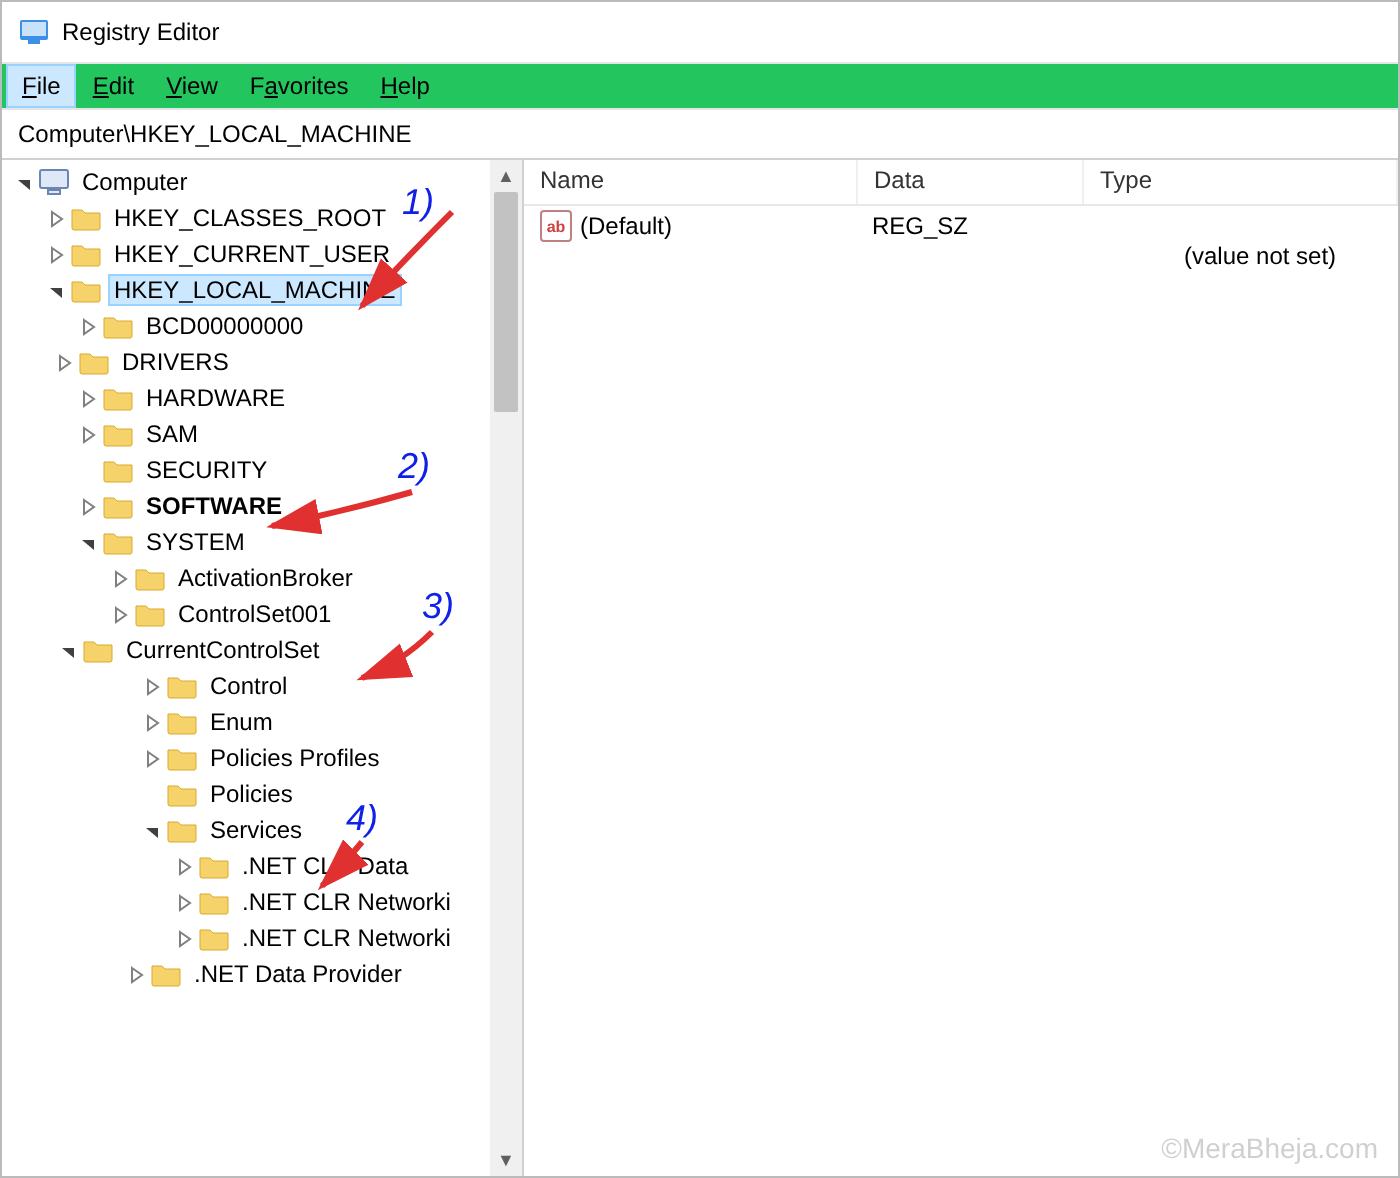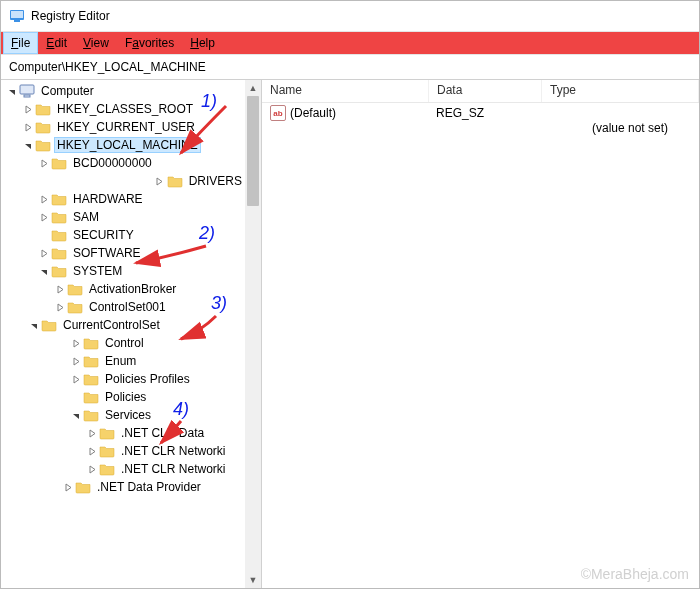--- a/index.html
+++ b/index.html
@@ -31,21 +31,21 @@
     font-size: 12px;
   }
   .titlebar .icon {
     width: 16px; height: 16px; margin-right: 6px;
   }
   .menubar {
     height: 22px;
     display: flex;
     align-items: stretch;
     padding: 0 2px;
-    background: #ef4444;
+    background: #22c55e;
   }
   .menubar .menu-item {
     padding: 2px 8px;
     display: flex;
     align-items: center;
     cursor: default;
   }
   .menubar .menu-item.selected {
     background: #cce8ff;
     border: 1px solid #99d1ff;
@@ -300,21 +300,21 @@
             <span class="expander">
               <svg width="9" height="9" viewBox="0 0 9 9">
                 <path d="M2,1 L7,4.5 L2,8 Z" fill="none" stroke="#808080" stroke-width="1"></path>
               </svg>
             </span>
             <span class="folder"><svg class="folder-svg" viewBox="0 0 16 14" width="16" height="14">
                 <path d="M1,3 L6,3 L7.5,4.5 L15,4.5 L15,12 Q15,13 14,13 L2,13 Q1,13 1,12 Z"></path>
               </svg></span>
             <span class="label">BCD00000000</span>
           </div>
-          <div class="tree-row" style="padding-left: 40px; justify-content: flex-end;">
+          <div class="tree-row" style="padding-left: 24px;">
             <span class="expander">
               <svg width="9" height="9" viewBox="0 0 9 9">
                 <path d="M2,1 L7,4.5 L2,8 Z" fill="none" stroke="#808080" stroke-width="1"></path>
               </svg>
             </span>
             <span class="folder"><svg class="folder-svg" viewBox="0 0 16 14" width="16" height="14">
                 <path d="M1,3 L6,3 L7.5,4.5 L15,4.5 L15,12 Q15,13 14,13 L2,13 Q1,13 1,12 Z"></path>
               </svg></span>
             <span class="label">DRIVERS</span>
           </div>
@@ -340,21 +340,21 @@
               </svg></span>
             <span class="label">SAM</span>
           </div>
           <div class="tree-row" style="padding-left: 36px;">
             <span class="expander"></span>
             <span class="folder"><svg class="folder-svg" viewBox="0 0 16 14" width="16" height="14">
                 <path d="M1,3 L6,3 L7.5,4.5 L15,4.5 L15,12 Q15,13 14,13 L2,13 Q1,13 1,12 Z"></path>
               </svg></span>
             <span class="label">SECURITY</span>
           </div>
-          <div class="tree-row" style="padding-left: 36px;">
+          <div class="tree-row" style="padding-left: 36px; font-weight: bold;">
             <span class="expander">
               <svg width="9" height="9" viewBox="0 0 9 9">
                 <path d="M2,1 L7,4.5 L2,8 Z" fill="none" stroke="#808080" stroke-width="1"></path>
               </svg>
             </span>
             <span class="folder"><svg class="folder-svg" viewBox="0 0 16 14" width="16" height="14">
                 <path d="M1,3 L6,3 L7.5,4.5 L15,4.5 L15,12 Q15,13 14,13 L2,13 Q1,13 1,12 Z"></path>
               </svg></span>
             <span class="label">SOFTWARE</span>
           </div>

